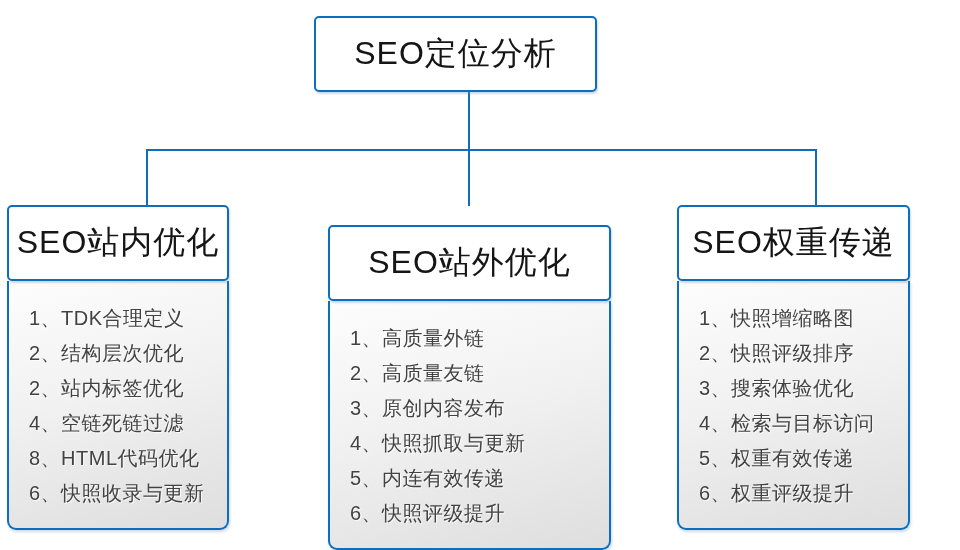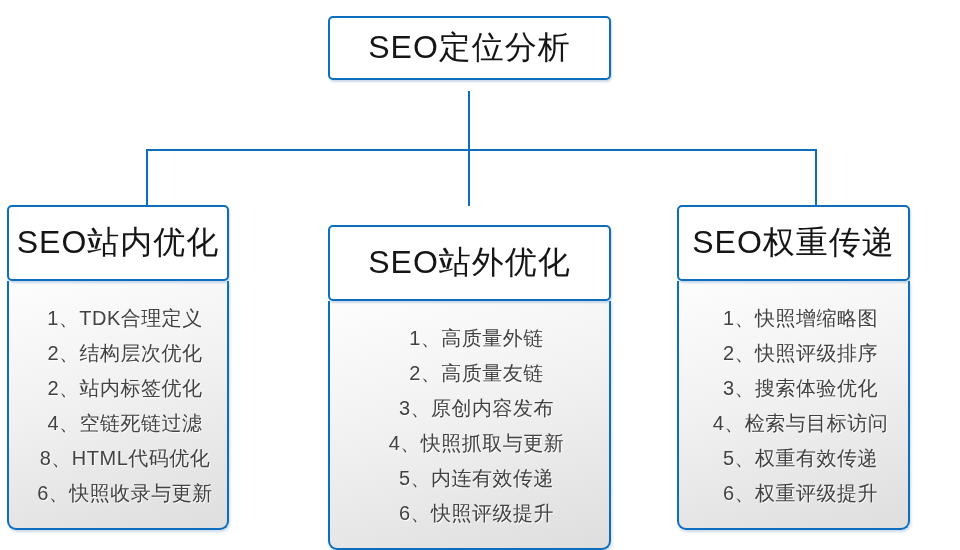--- a/index.html
+++ b/index.html
@@ -26,38 +26,37 @@
     justify-content: center;
     font-size: 32px;
     letter-spacing: 1px;
     color: #151515;
     box-sizing: border-box;
     box-shadow: 1px 2px 2px rgba(110, 150, 195, 0.35);
     z-index: 2;
     white-space: nowrap;
   }
   .root-box {
-    left: 328px; top: 16px;
-    width: 283px; height: 64px;
+    left: 314px; top: 16px;
+    width: 283px; height: 76px;
   }
   .col-header { height: 76px; top: 205px; }
 
   .col-list {
     position: absolute;
     top: 281px;
     height: 249px;
     box-sizing: border-box;
     border: 2px solid #0e6ebe;
     border-top: none;
     border-radius: 0 0 9px 9px;
     background: linear-gradient(165deg, #fdfdfd 0%, #f1f1f1 45%, #dedede 100%);
     box-shadow: 1px 2px 3px rgba(110, 150, 195, 0.35);
     padding: 20px 6px 0 20px;
     z-index: 1;
-    text-align: center;
   }
   .list-item {
     font-size: 20px;
     line-height: 35px;
     height: 35px;
     color: #424242;
     letter-spacing: 0.5px;
     text-shadow: 1px 1px 1px rgba(255, 255, 255, 0.95);
     white-space: nowrap;
   }

